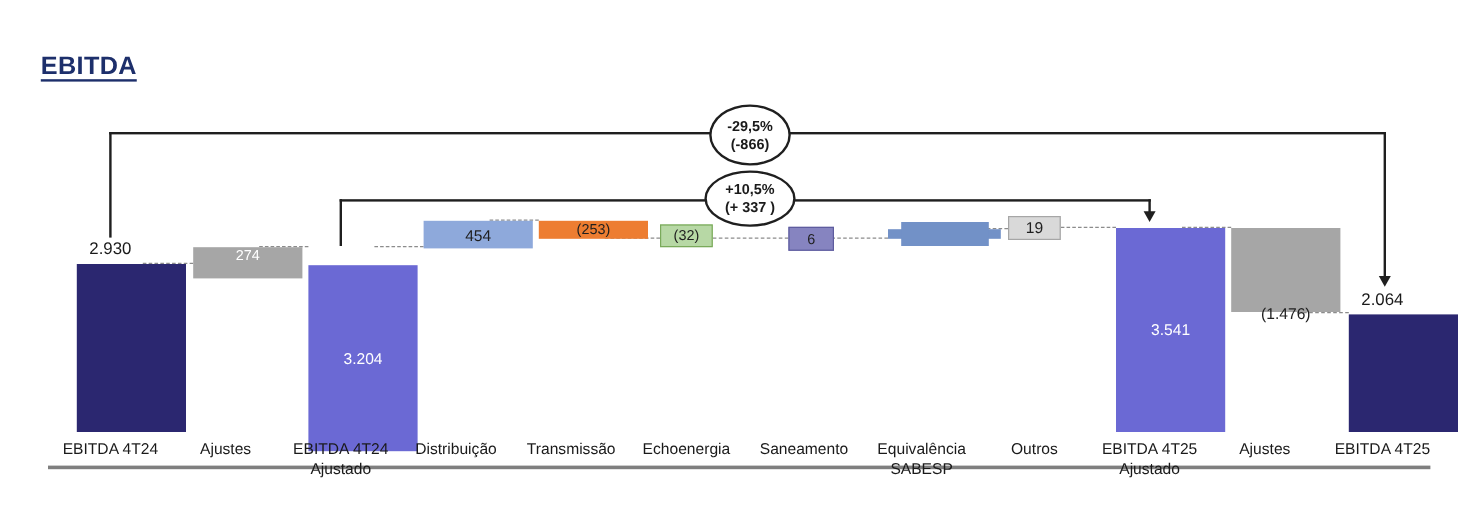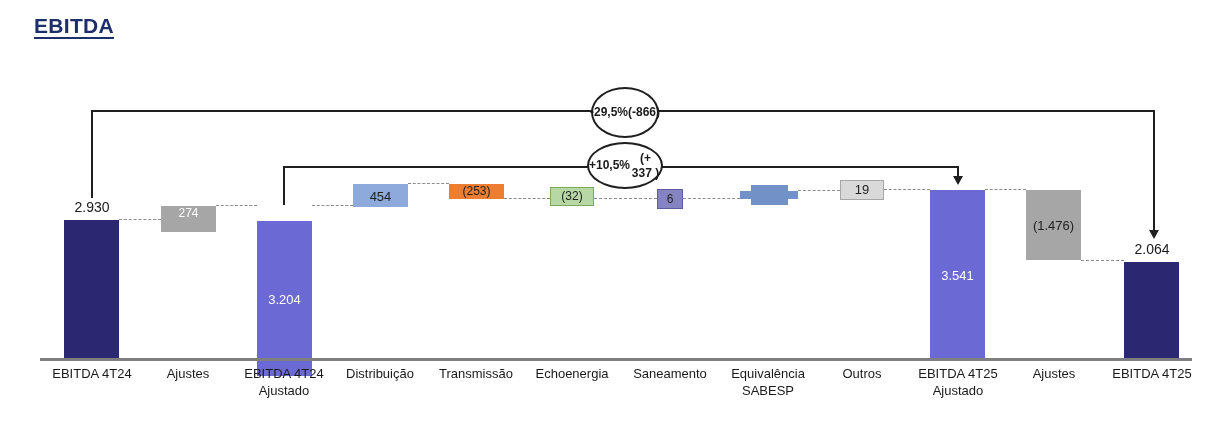--- a/index.html
+++ b/index.html
@@ -1,43 +1,43 @@
 <!DOCTYPE html>
 <html><head>
 <meta charset="utf-8">
 <style>
   html,body{margin:0;padding:0;background:#ffffff;}
   body{
     width:1230px;height:433px;position:relative;overflow:hidden;
     font-family:"Liberation Sans","DejaVu Sans",sans-serif;color:#1a1a1a;
   }
-  .abs{position:absolute;}
+  .abs{position:absolute;margin-top:30px;}
   #title{
     left:34px;top:14px;font-size:21px;font-weight:bold;color:#1d2f6b;
     text-decoration:underline;text-decoration-thickness:2px;text-underline-offset:4px;
     letter-spacing:.3px;
   }
-  .bar{position:absolute;}
+  .bar{position:absolute;padding-left:36px;}
   .val-in{
     position:absolute;left:0;right:0;text-align:center;font-size:13px;
   }
   .val-center{top:50%;transform:translateY(-50%);}
   .val-out{
     position:absolute;width:90px;text-align:center;font-size:14px;color:#1a1a1a;
   }
   .dash{position:absolute;border-top:1.6px dashed #8c8c8c;height:0;}
   .bline{position:absolute;background:#1f1f1f;}
   .arrowhead{
     position:absolute;width:0;height:0;
     border-left:5px solid transparent;border-right:5px solid transparent;
     border-top:9px solid #1f1f1f;
   }
   .oval{
     position:absolute;background:#ffffff;border:2px solid #1f1f1f;border-radius:50%;
-    display:flex;align-items:center;justify-content:center;
+    display:flex;flex-direction:column;align-items:center;justify-content:center;
     font-size:12px;font-weight:bold;line-height:1.25;z-index:5;text-align:center;
   }
   #axis{left:40px;top:358px;width:1152px;height:3px;background:#7f7f7f;}
   .cat{
     position:absolute;top:366px;width:110px;text-align:center;font-size:13px;
     line-height:1.3;white-space:pre-line;color:#1a1a1a;
   }
 </style>
 </head>
 <body>
@@ -111,21 +111,21 @@
 
   <div class="bar" style="left:840px;top:180px;width:44px;height:20px;background:#D9D9D9;border:1px solid #a6a6a6;box-sizing:border-box;">
     <div class="val-in" style="color:#1f1f1f;line-height:18px;">19</div>
   </div>
 
   <div class="bar" style="left:930px;top:190px;width:55px;height:170px;background:#6B69D4;">
     <div class="val-in val-center" style="color:#fff;">3.541</div>
   </div>
 
   <div class="bar" style="left:1026px;top:190px;width:55px;height:70px;background:#A6A6A6;">
-    <div class="val-in val-center" style="color:#1f1f1f;">(1.476)</div>
+    <div class="val-in val-center" style="color:#1f1f1f;margin-top:36px;">(1.476)</div>
   </div>
 
   <div class="val-out" style="left:1107px;top:241px;">2.064</div>
   <div class="bar" style="left:1124px;top:262px;width:55px;height:98px;background:#2B2770;"></div>
 
   <div id="axis" class="abs"></div>
 
   <div class="cat" style="left:37px;">EBITDA 4T24</div>
   <div class="cat" style="left:133px;">Ajustes</div>
   <div class="cat" style="left:229px;">EBITDA 4T24

